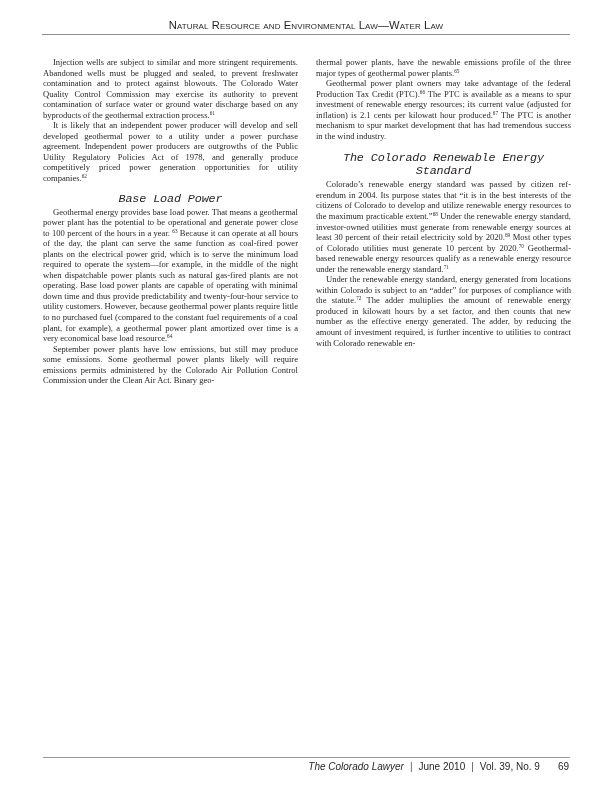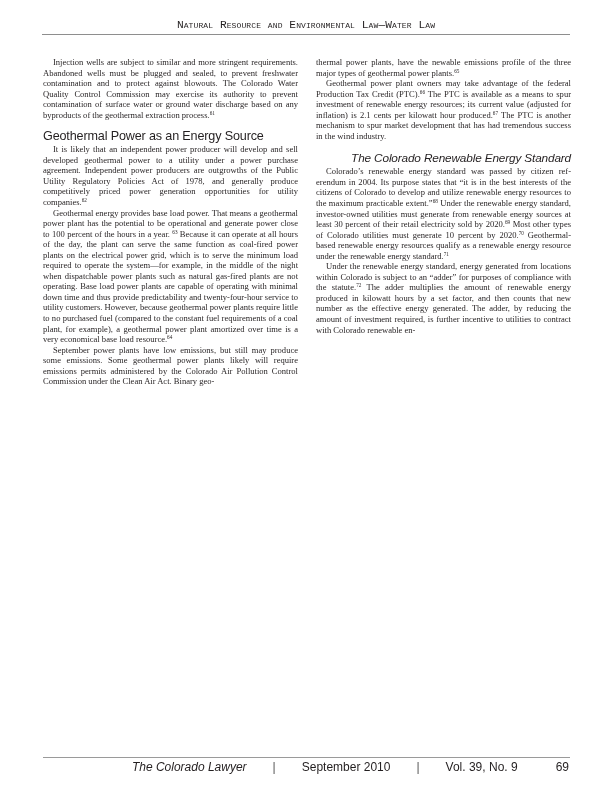--- a/index.html
+++ b/index.html
@@ -13,21 +13,21 @@
       position: relative;
       overflow: hidden;
       color: #231f20;
     }
     .running-head {
       position: absolute;
       top: 19px;
       left: 42px;
       width: 528px;
       text-align: center;
-      font-family: Liberation Mono, monospace;
+      font-family: Liberation Sans, sans-serif;
       font-size: 11.2px;
       letter-spacing: 0.1px;
       color: #231f20;
       line-height: 13px;
     }
     .running-head .sc {
       font-variant: small-caps;
     }
     .head-rule {
       position: absolute;
@@ -61,87 +61,86 @@
     h2.section-heading {
       font-family: "Liberation Sans", sans-serif;
       font-weight: normal;
       font-size: 12.6px;
       line-height: 14px;
       margin: 9px 0 1px 0;
       letter-spacing: -0.15px;
       text-align: left;
     }
     h3.subsection-heading {
-      font-family: Liberation Sans, sans-serif;
+      font-family: Liberation Mono, monospace;
       font-weight: normal;
       font-style: italic;
       font-size: 11.8px;
       line-height: 13px;
       margin: 9px 0 1px 0;
       letter-spacing: -0.15px;
-      text-align: right;
+      text-align: center;
     }
     .col-right h3.subsection-heading {
       margin-top: 11px;
     }
     .foot-rule {
       position: absolute;
       top: 757px;
       left: 43px;
       width: 527px;
       height: 0;
       border-top: 1.3px solid #9a9a9a;
     }
     .footer {
       position: absolute;
       top: 762px;
       left: 300px;
       width: 270px;
       font-family: "Liberation Sans", sans-serif;
-      font-size: 12px;
+      font-size: 10px;
       line-height: 10px;
       color: #231f20;
       display: flex;
       justify-content: flex-end;
       align-items: baseline;
       white-space: nowrap;
-      gap: 20px;
     }
     .footer .pub { font-style: italic; }
     .footer .sep { margin: 0 6px; color: #555; }
     .footer .page-no { margin-left: 18px; margin-right: 1px; }
   </style>
 </head>
 <body>
 
 <div class="running-head">
   <span class="sc">Natural Resource and Environmental Law</span><span>—</span><span class="sc">Water Law</span>
 </div>
 <div class="head-rule"></div>
 
 <div class="col col-left">
   <p><span>Injection wells are subject to similar and more stringent require­ments. Abandoned wells must be plugged and sealed, to prevent freshwater contamination and to protect against blowouts. The Colorado Water Quality Control Commission may exercise its au­thority to prevent contamination of surface water or ground water discharge based on any byproducts of the geothermal extraction process.</span><sup>61</sup></p>
 
-  <h2 class="section-heading">Geothermal Power as an Energy Source</h2>
   <p><span>It is likely that an independent power producer will develop and sell developed geothermal power to a utility under a power pur­chase agreement. Independent power producers are outgrowths of the Public Utility Regulatory Policies Act of 1978, and generally produce competitively priced power generation opportunities for utility companies.</span><sup>62</sup></p>
 
+  <h3 class="subsection-heading">Base Load Power</h3>
   <p><span>Geothermal energy provides base load power. That means a ge­othermal power plant has the potential to be operational and gen­erate power close to 100 percent of the hours in a year. </span><sup>63</sup><span> Because it can operate at all hours of the day, the plant can serve the same function as coal-fired power plants on the electrical power grid, which is to serve the minimum load required to operate the sys­tem—for example, in the middle of the night when dispatchable power plants such as natural gas-fired plants are not operating. Base load power plants are capable of operating with minimal down time and thus provide predictability and twenty-four-hour service to utility customers. However, because geothermal power plants require little to no purchased fuel (compared to the constant fuel requirements of a coal plant, for example), a geothermal power plant amortized over time is a very economical base load re­source.</span><sup>64</sup></p>
   <p><span>September power plants have low emissions, but still may pro­duce some emissions. Some geothermal power plants likely will re­quire emissions permits administered by the Colorado Air Pollu­tion Control Commission under the Clean Air Act. Binary geo-</span></p>
 </div>
 
 <div class="col col-right">
   <p style="text-indent:0"><span>thermal power plants, have the newable emissions profile of the three major types of geothermal power plants.</span><sup>65</sup></p>
   <p><span>Geothermal power plant owners may take advantage of the fed­eral Production Tax Credit (PTC).</span><sup>66</sup><span> The PTC is available as a means to spur investment of renewable energy resources; its cur­rent value (adjusted for inflation) is 2.1 cents per kilowatt hour pro­duced.</span><sup>67</sup><span> The PTC is another mechanism to spur market develop­ment that has had tremendous success in the wind industry.</span></p>
 
   <h3 class="subsection-heading">The Colorado Renewable Energy Standard</h3>
   <p><span>Colorado’s renewable energy standard was passed by citizen ref­erendum in 2004. Its purpose states that “it is in the best interests of the citizens of Colorado to develop and utilize renewable energy resources to the maximum practicable extent.”</span><sup>68</sup><span> Under the renew­able energy standard, investor-owned utilities must generate from renewable energy sources at least 30 percent of their retail electric­ity sold by 2020.</span><sup>69</sup><span> Most other types of Colorado utilities must generate 10 percent by 2020.</span><sup>70</sup><span> Geothermal-based renewable en­ergy resources qualify as a renewable energy resource under the re­newable energy standard.</span><sup>71</sup></p>
   <p><span>Under the renewable energy standard, energy generated from locations within Colorado is subject to an “adder” for purposes of compliance with the statute.</span><sup>72</sup><span> The adder multiplies the amount of renewable energy produced in kilowatt hours by a set factor, and then counts that new number as the effective energy generated. The adder, by reducing the amount of investment required, is fur­ther incentive to utilities to contract with Colorado renewable en-</span></p>
 </div>
 
 <div class="foot-rule"></div>
 <div class="footer">
   <span class="pub">The Colorado Lawyer</span>
   <span class="sep">|</span>
-  <span>September 2010</span>
+  <span>June 2010</span>
   <span class="sep">|</span>
   <span>Vol. 39, No. 9</span>
   <span class="page-no">69</span>
 </div>
 
 </body></html>

